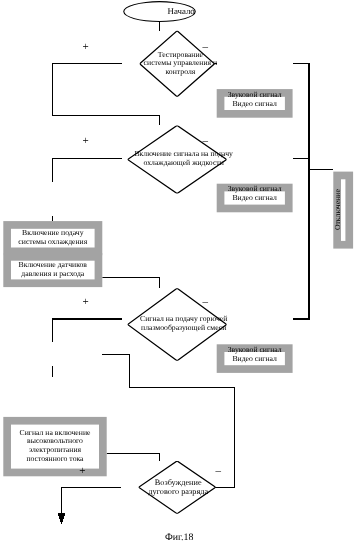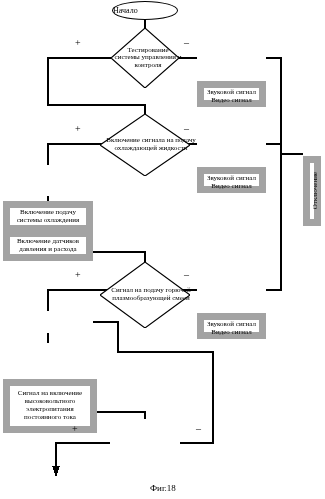--- a/index.html
+++ b/index.html
@@ -20,38 +20,39 @@
     left: 0;
     top: 0;
     width: 325px;
     height: 499px;
   }
   .node {
     position: absolute;
     box-sizing: border-box;
     display: flex;
     align-items: center;
-    justify-content: flex-start;
+    justify-content: flex-end;
     text-align: center;
     color: #000;
   }
   .box {
     border: 7px solid #a3a3a3;
     background: #fff;
     line-height: 1.12;
     padding: 1px 2px;
     margin-top: 36px;
   }
   .terminator {
     border: 1px solid #000;
     border-radius: 50%;
     background: #fff;
   }
   .diamond-wrap {
     position: absolute;
+    margin-left: 16px;
   }
   .diamond-wrap svg {
     position: absolute;
     left: 0;
     top: 0;
   }
   .diamond-label {
     position: absolute;
     left: 0;
     top: 0;
@@ -195,18 +196,26 @@
   <div class="node box fs7" style="left:197px; top:277px; width:69px; height:26px; flex-direction:column;">
     <span>Звуковой сигнал</span>
     <span>Видео сигнал</span>
   </div>
 
 
   <div class="node box fs7" style="left:3px; top:343px; width:94px; height:54px;">
     <span>Сигнал на включение высоковольтного электропитания постоянного тока</span>
   </div>
 
+  <div class="diamond-wrap" style="left:110px; top:419px; width:70px; height:48px;">
+    <svg width="70" height="48" viewBox="0 0 70 48" xmlns="http://www.w3.org/2000/svg">
+      <polygon points="35,0 70,24 35,48 0,24" fill="#ffffff" stroke="#000000" stroke-width="1.1"></polygon>
+    </svg>
+    <div class="diamond-label fs75" style="padding:0 1px;">
+      <span>Возбуждение дугового разряда</span>
+    </div>
+  </div>
   <div class="sign fs10" style="left:72px; top:424px;">+</div>
   <div class="sign fs10" style="left:196px; top:424px;">–</div>
 
   <div class="caption fs9" style="left:150px; top:483px;">Фиг.18</div>
 
 </div>
 
 </body></html>

